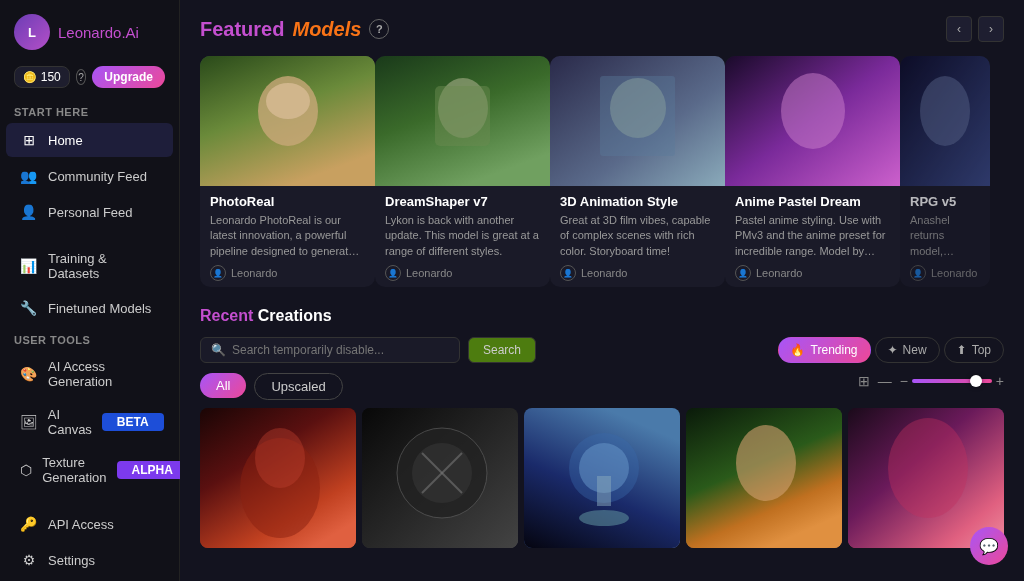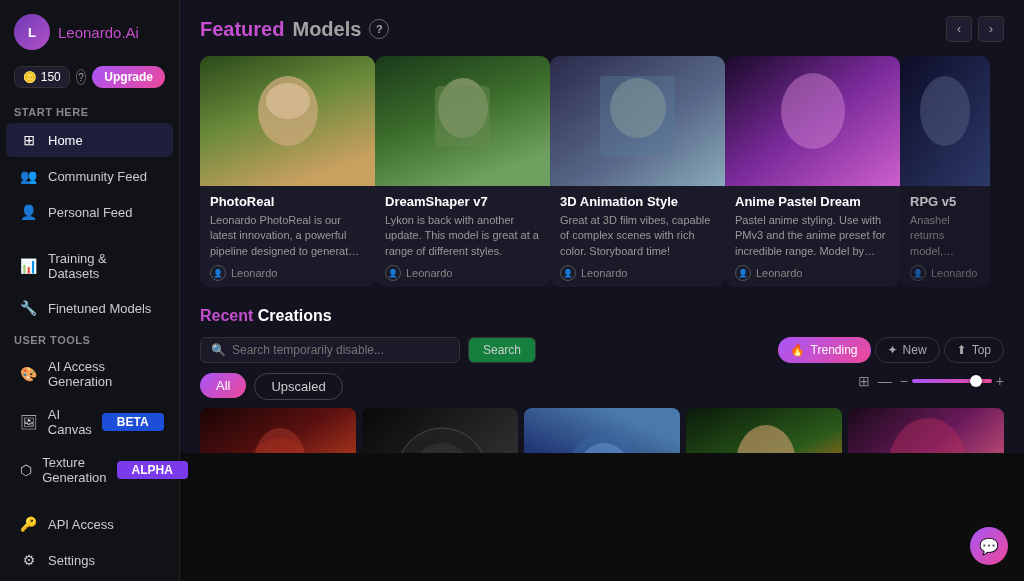--- a/index.html
+++ b/index.html
@@ -119,21 +119,21 @@
     .sidebar-divider {
       height: 1px;
       background: #222;
       margin: 6px 10px;
     }
 
     
     .main {
       flex: 1;
       background: #13131f;
-      height: 453px;
+      height: 581px;
       overflow-y: auto;
       padding: 0;
     }
     .main::-webkit-scrollbar { width: 6px; }
     .main::-webkit-scrollbar-track { background: #111; }
     .main::-webkit-scrollbar-thumb { background: #333; border-radius: 3px; }
 
     
     .featured-section {
       padding: 16px 20px 10px;
@@ -145,21 +145,21 @@
       margin-bottom: 14px;
     }
     .section-title {
       display: flex;
       align-items: center;
       gap: 8px;
       font-size: 20px;
       font-weight: 700;
     }
     .section-title .highlight { color: #c44fcf; }
-    .section-title .normal { color: #a3a3a3; }
+    .section-title .normal { color: #f97316; font-style: italic; }
     .help-icon {
       width: 20px; height: 20px;
       border-radius: 50%;
       border: 1.5px solid #666;
       display: flex; align-items: center; justify-content: center;
       font-size: 11px; color: #aaa; cursor: pointer;
     }
     .nav-arrows {
       display: flex; gap: 6px;
     }
@@ -248,21 +248,21 @@
     .search-icon { color: #666; font-size: 12px; }
     .search-input {
       background: transparent;
       border: none;
       outline: none;
       color: #666;
       font-size: 12px;
       width: 100%;
     }
     .search-btn {
-      background: #15803d;
+      background: #4d7c0f;
       border: 1px solid #333;
       border-radius: 6px;
       padding: 5px 14px;
       color: #ccc;
       font-size: 12px;
       cursor: pointer;
     }
     .filter-tabs-right {
       display: flex;
       align-items: center;

